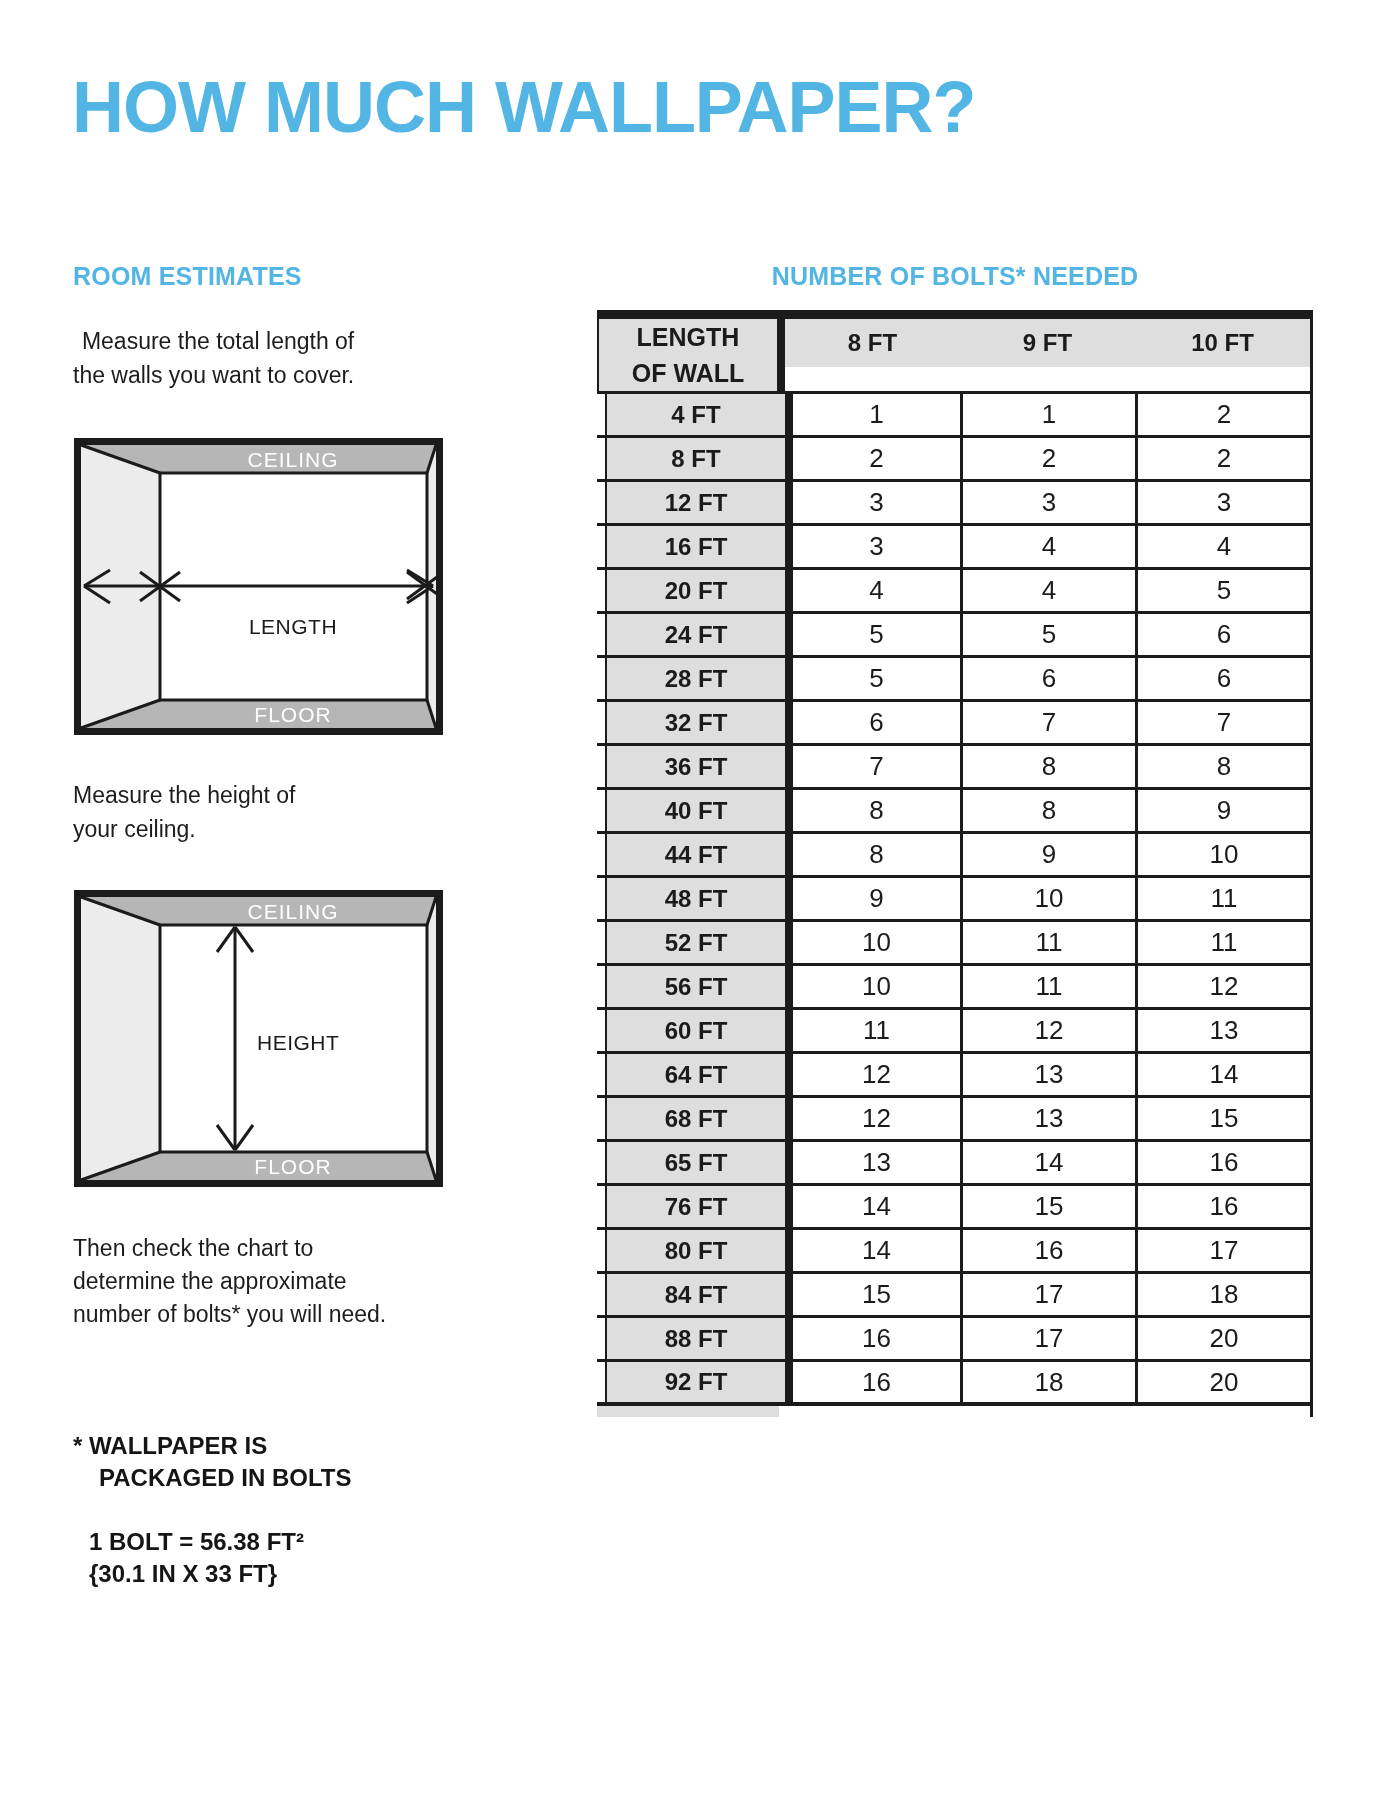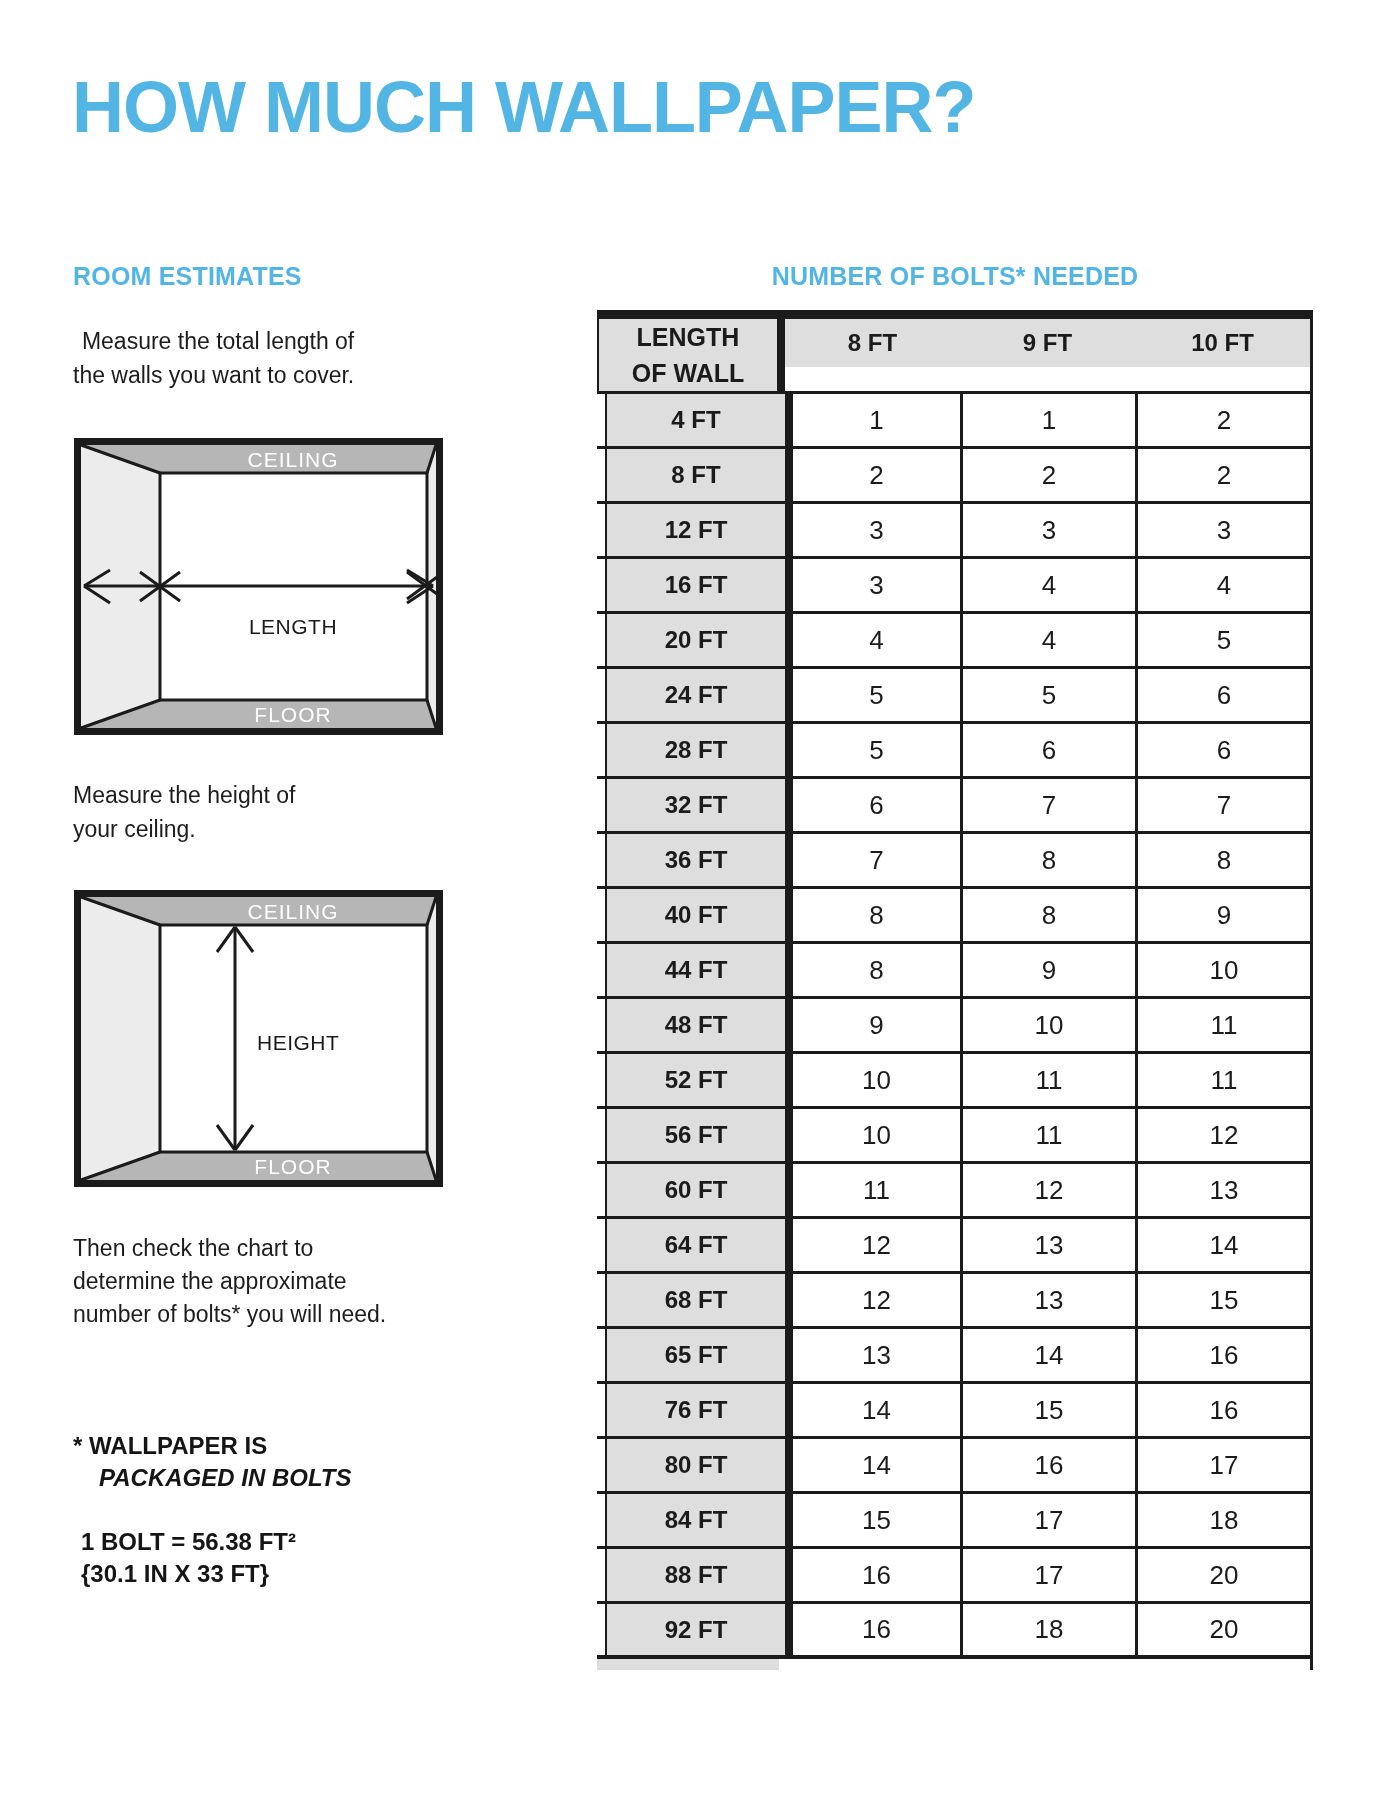--- a/index.html
+++ b/index.html
@@ -31,22 +31,22 @@
   .h-room{left:73px;top:262px;}
   .h-bolts{left:597px;top:262px;width:716px;text-align:center;}
   .body-text{
     font-size:23px;line-height:34px;color:#1D1D1D;
     white-space:pre-line;
   }
   .p-length{left:73px;top:324px;text-align:right;}
   .p-height{left:73px;top:778px;}
   .p-chart{left:73px;top:1232px;line-height:33px;}
   .footnote{left:73px;top:1430px;font-size:24px;font-weight:bold;line-height:32px;color:#151515;}
-  .fn-line2{padding-left:26px;font-style:italic;}
-  .boltinfo{left:81px;top:1526px;font-size:24px;font-weight:bold;line-height:32px;color:#151515;}
+  .fn-line2{padding-left:26px;}
+  .boltinfo{left:89px;top:1526px;font-size:24px;font-weight:bold;line-height:32px;color:#151515;}
 
   .diagram{display:block;}
   .d1{left:74px;top:438px;}
   .d2{left:74px;top:890px;}
   .dg-ceiling,.dg-floor{fill:var(--ceiling-gray);}
   .dg-wall{fill:var(--wall-gray);}
   .dg-back{fill:#ffffff;stroke:var(--ink);stroke-width:3;}
   .dg-line{stroke:var(--ink);stroke-width:3;fill:none;}
   .dg-frame{fill:none;stroke:var(--ink);stroke-width:7;}
   .dg-label-light{fill:#ffffff;font-size:21px;letter-spacing:1px;font-family:"Liberation Sans",sans-serif;}
@@ -66,21 +66,21 @@
   }
   .th-right{border-left:8px solid var(--ink);}
   .th-hoc{
     height:72px;background:var(--table-gray);
     border-bottom:4px solid var(--ink);
     display:flex;align-items:center;justify-content:center;
     font-size:25px;font-weight:bold;
   }
   .th-sub{height:48px;background:var(--table-gray);display:grid;grid-template-columns:1fr 1fr 1fr;}
   .th-sub > div{display:flex;align-items:center;justify-content:center;font-size:24px;font-weight:bold;}
-  .trow{display:grid;grid-template-columns:180px 1fr 1fr 1fr;height:55px;border-bottom:3px solid var(--ink);padding-left:8px;}
+  .trow{display:grid;grid-template-columns:180px 1fr 1fr 1fr;height:44px;border-bottom:3px solid var(--ink);padding-left:8px;}
   .trow:last-child{border-bottom-width:4px;}
   .td-label{
     background:var(--table-gray);
     border-left:2px solid var(--ink);
     display:flex;align-items:center;justify-content:center;
     font-size:24px;font-weight:bold;
   }
   .td-val{
     background:#ffffff;
     border-left:3px solid var(--ink);

